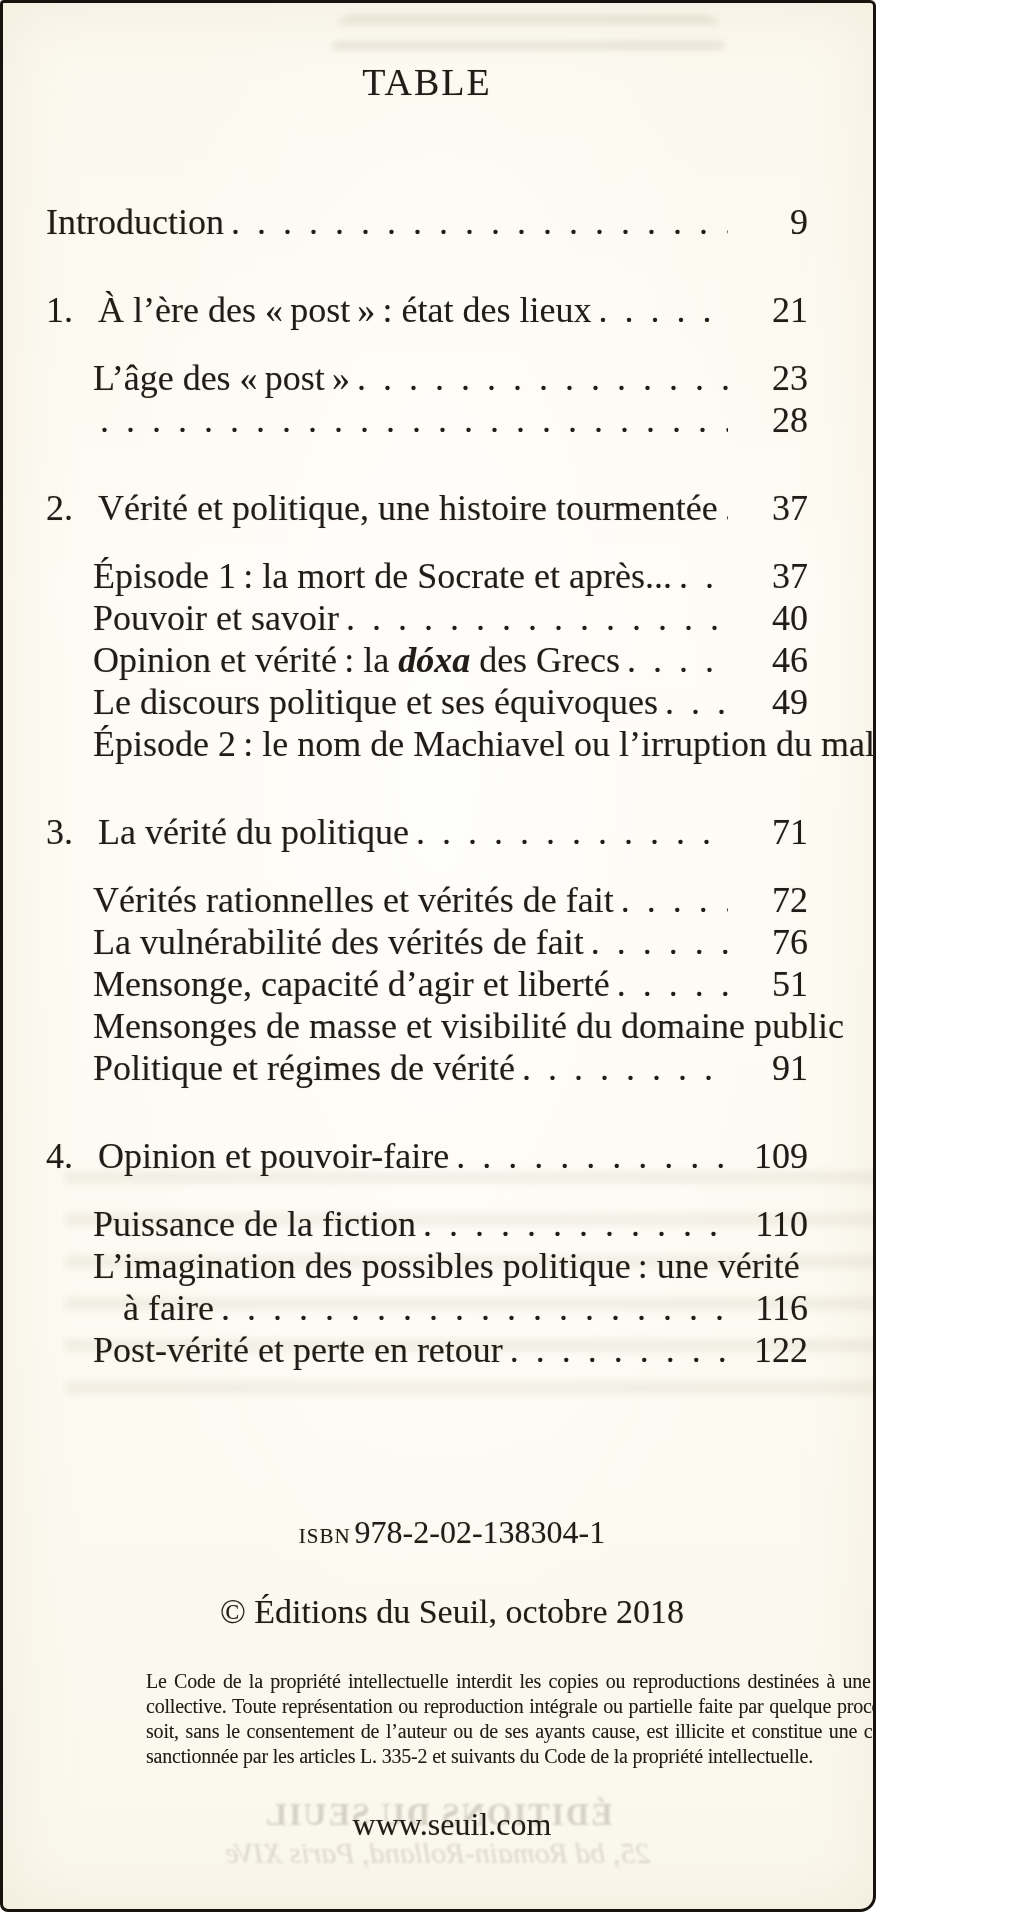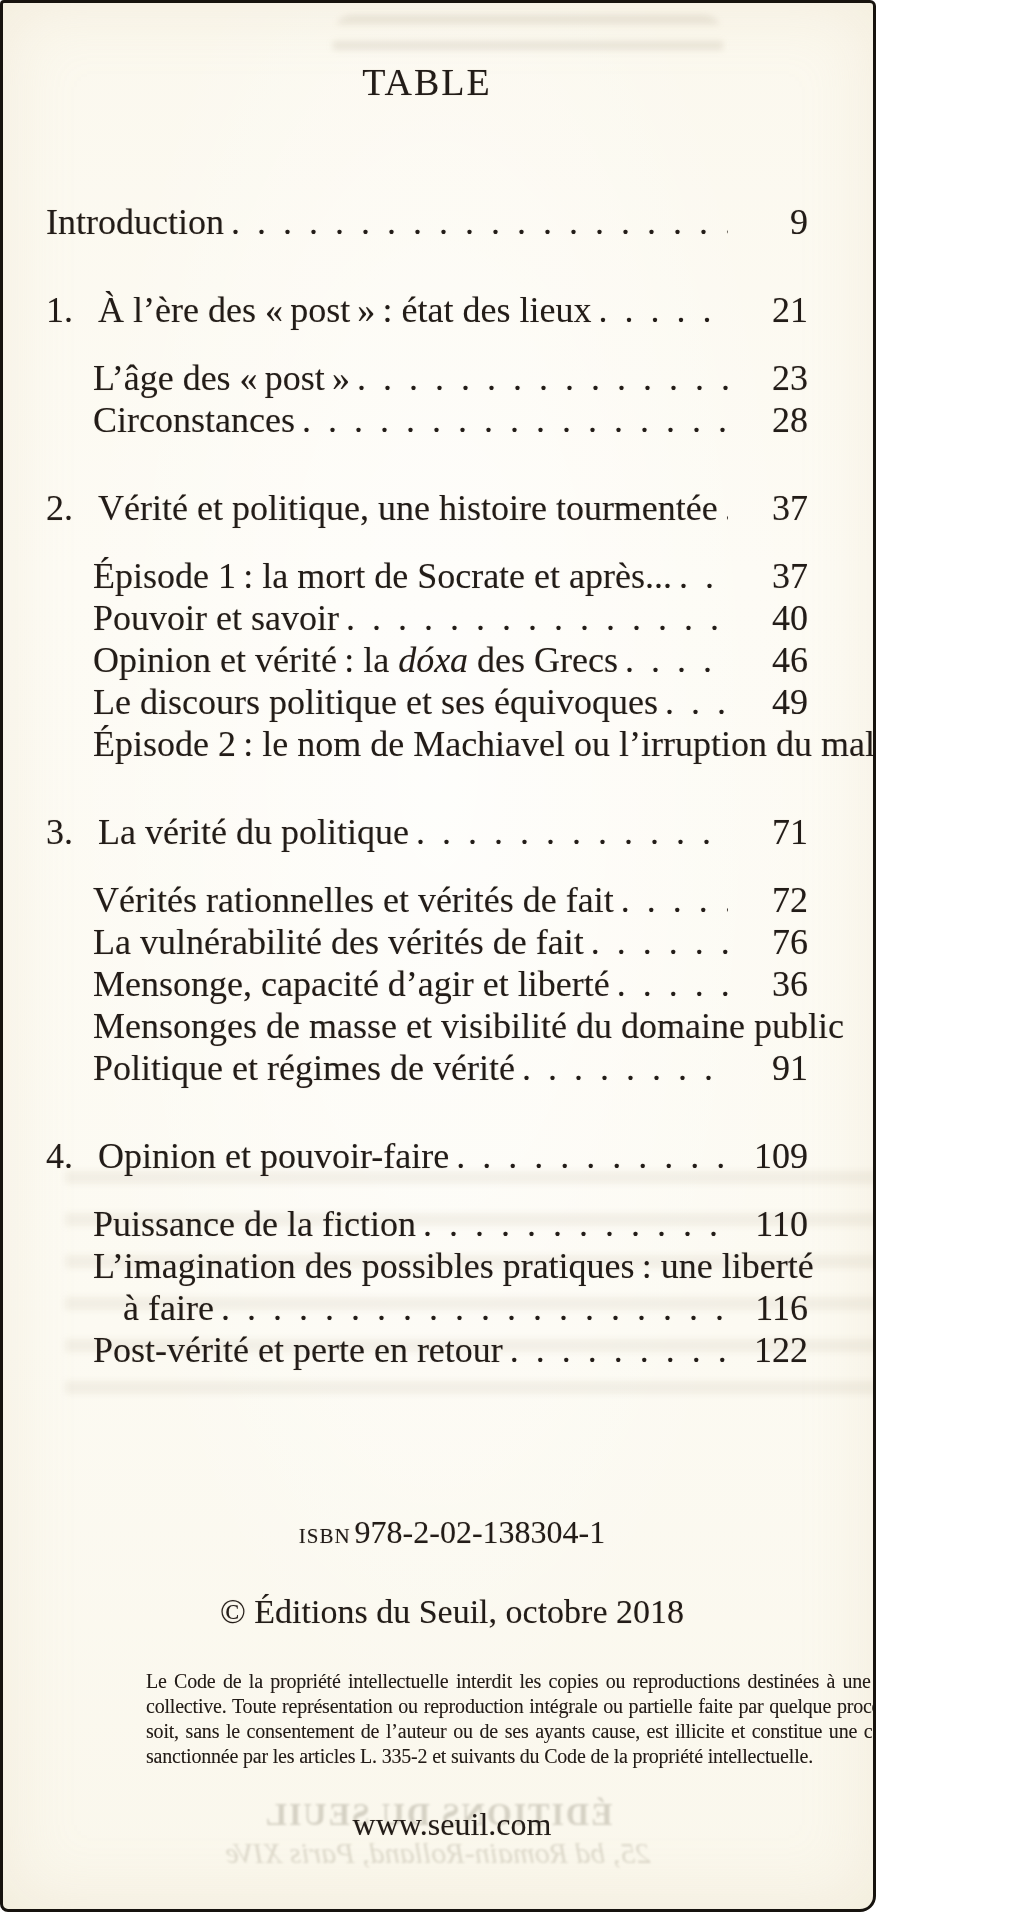--- a/index.html
+++ b/index.html
@@ -60,21 +60,21 @@
     flex:0 0 80px;
     padding-left:14px;
     box-sizing:border-box;
     text-align:right;
     white-space:nowrap;
   }
   .row.ch{margin-top:46px;}
   .row.first{margin-top:26px;}
   .row.sub{padding-left:47px;}
   .row.sub2{padding-left:77px;}
-  .it{font-style:italic;}
+  .it{font-style:italic;font-weight:bold;}
   
   .colophon{padding-left:50px;text-align:center;}
   .isbn-line{margin-top:140px;line-height:42px;}
   .isbn-label{font-size:21px;letter-spacing:1px;}
   .isbn-num{font-size:32px;}
   .copyright-line{margin-top:32px;font-size:34px;line-height:42px;}
   .legal{
     margin:36px 0 0 25px;            
     width:810px;
     font-size:20px;
@@ -141,21 +141,20 @@
         <span class="pg">21</span>
       </div>
 
       <div class="row sub first">
         <span class="lbl">L’âge des « post »</span>
         <span class="lead"></span>
         <span class="pg">23</span>
       </div>
 
       <div class="row sub">
-        <span class="lbl">Circonstances</span>
         <span class="lead"></span>
         <span class="pg">28</span>
       </div>
 
       <div class="row ch">
         <span class="num">2.</span>
         <span class="lbl">Vérité et politique, une histoire tourmentée</span>
         <span class="lead"></span>
         <span class="pg">37</span>
       </div>
@@ -205,21 +204,21 @@
 
       <div class="row sub">
         <span class="lbl">La vulnérabilité des vérités de fait</span>
         <span class="lead"></span>
         <span class="pg">76</span>
       </div>
 
       <div class="row sub">
         <span class="lbl">Mensonge, capacité d’agir et liberté</span>
         <span class="lead"></span>
-        <span class="pg">36</span>
+        <span class="pg">51</span>
       </div>
 
       <div class="row sub">
         <span class="lbl">Mensonges de masse et visibilité du domaine public</span>
         <span class="lead"></span>
         <span class="pg">87</span>
       </div>
 
       <div class="row sub">
         <span class="lbl">Politique et régimes de vérité</span>
@@ -235,21 +234,21 @@
         <span class="pg">109</span>
       </div>
 
       <div class="row sub first">
         <span class="lbl">Puissance de la fiction</span>
         <span class="lead"></span>
         <span class="pg">110</span>
       </div>
 
       <div class="row sub nolead">
-        <span class="lbl">L’imagination des possibles pratiques : une liberté</span>
+        <span class="lbl">L’imagination des possibles politique : une vérité</span>
       </div>
 
       <div class="row sub2">
         <span class="lbl">à faire</span>
         <span class="lead"></span>
         <span class="pg">116</span>
       </div>
 
       <div class="row sub">
         <span class="lbl">Post-vérité et perte en retour</span>

